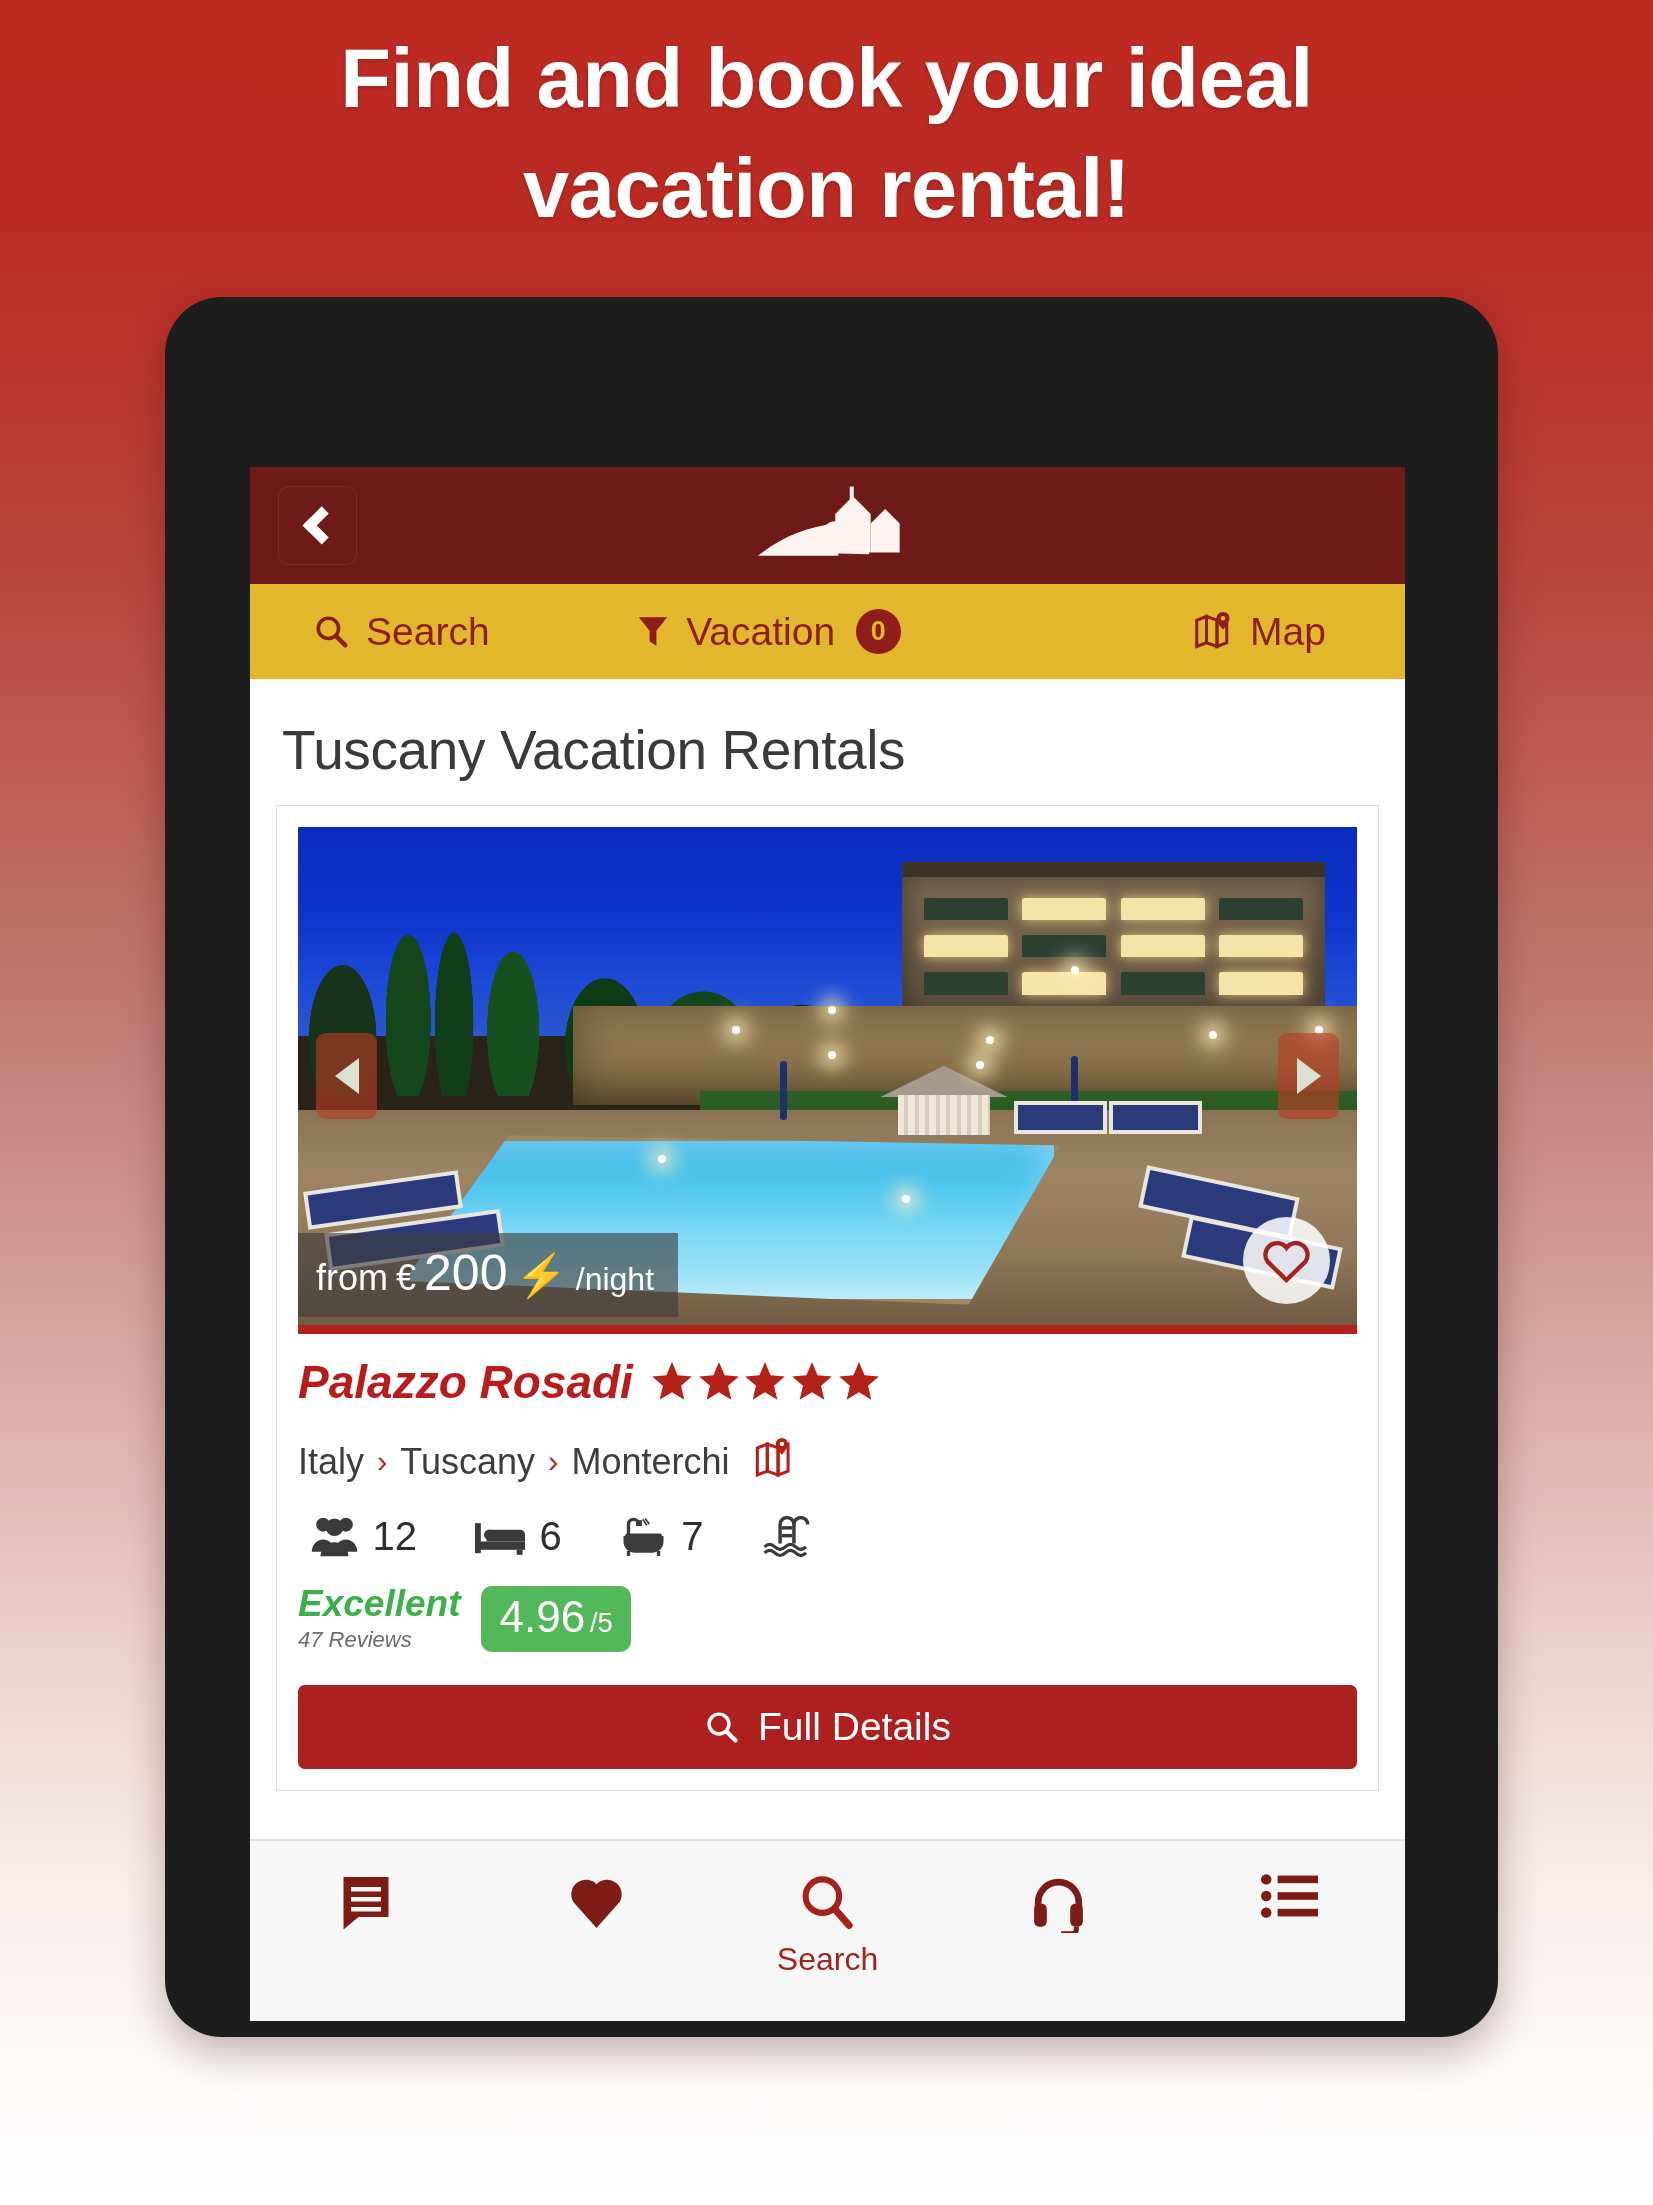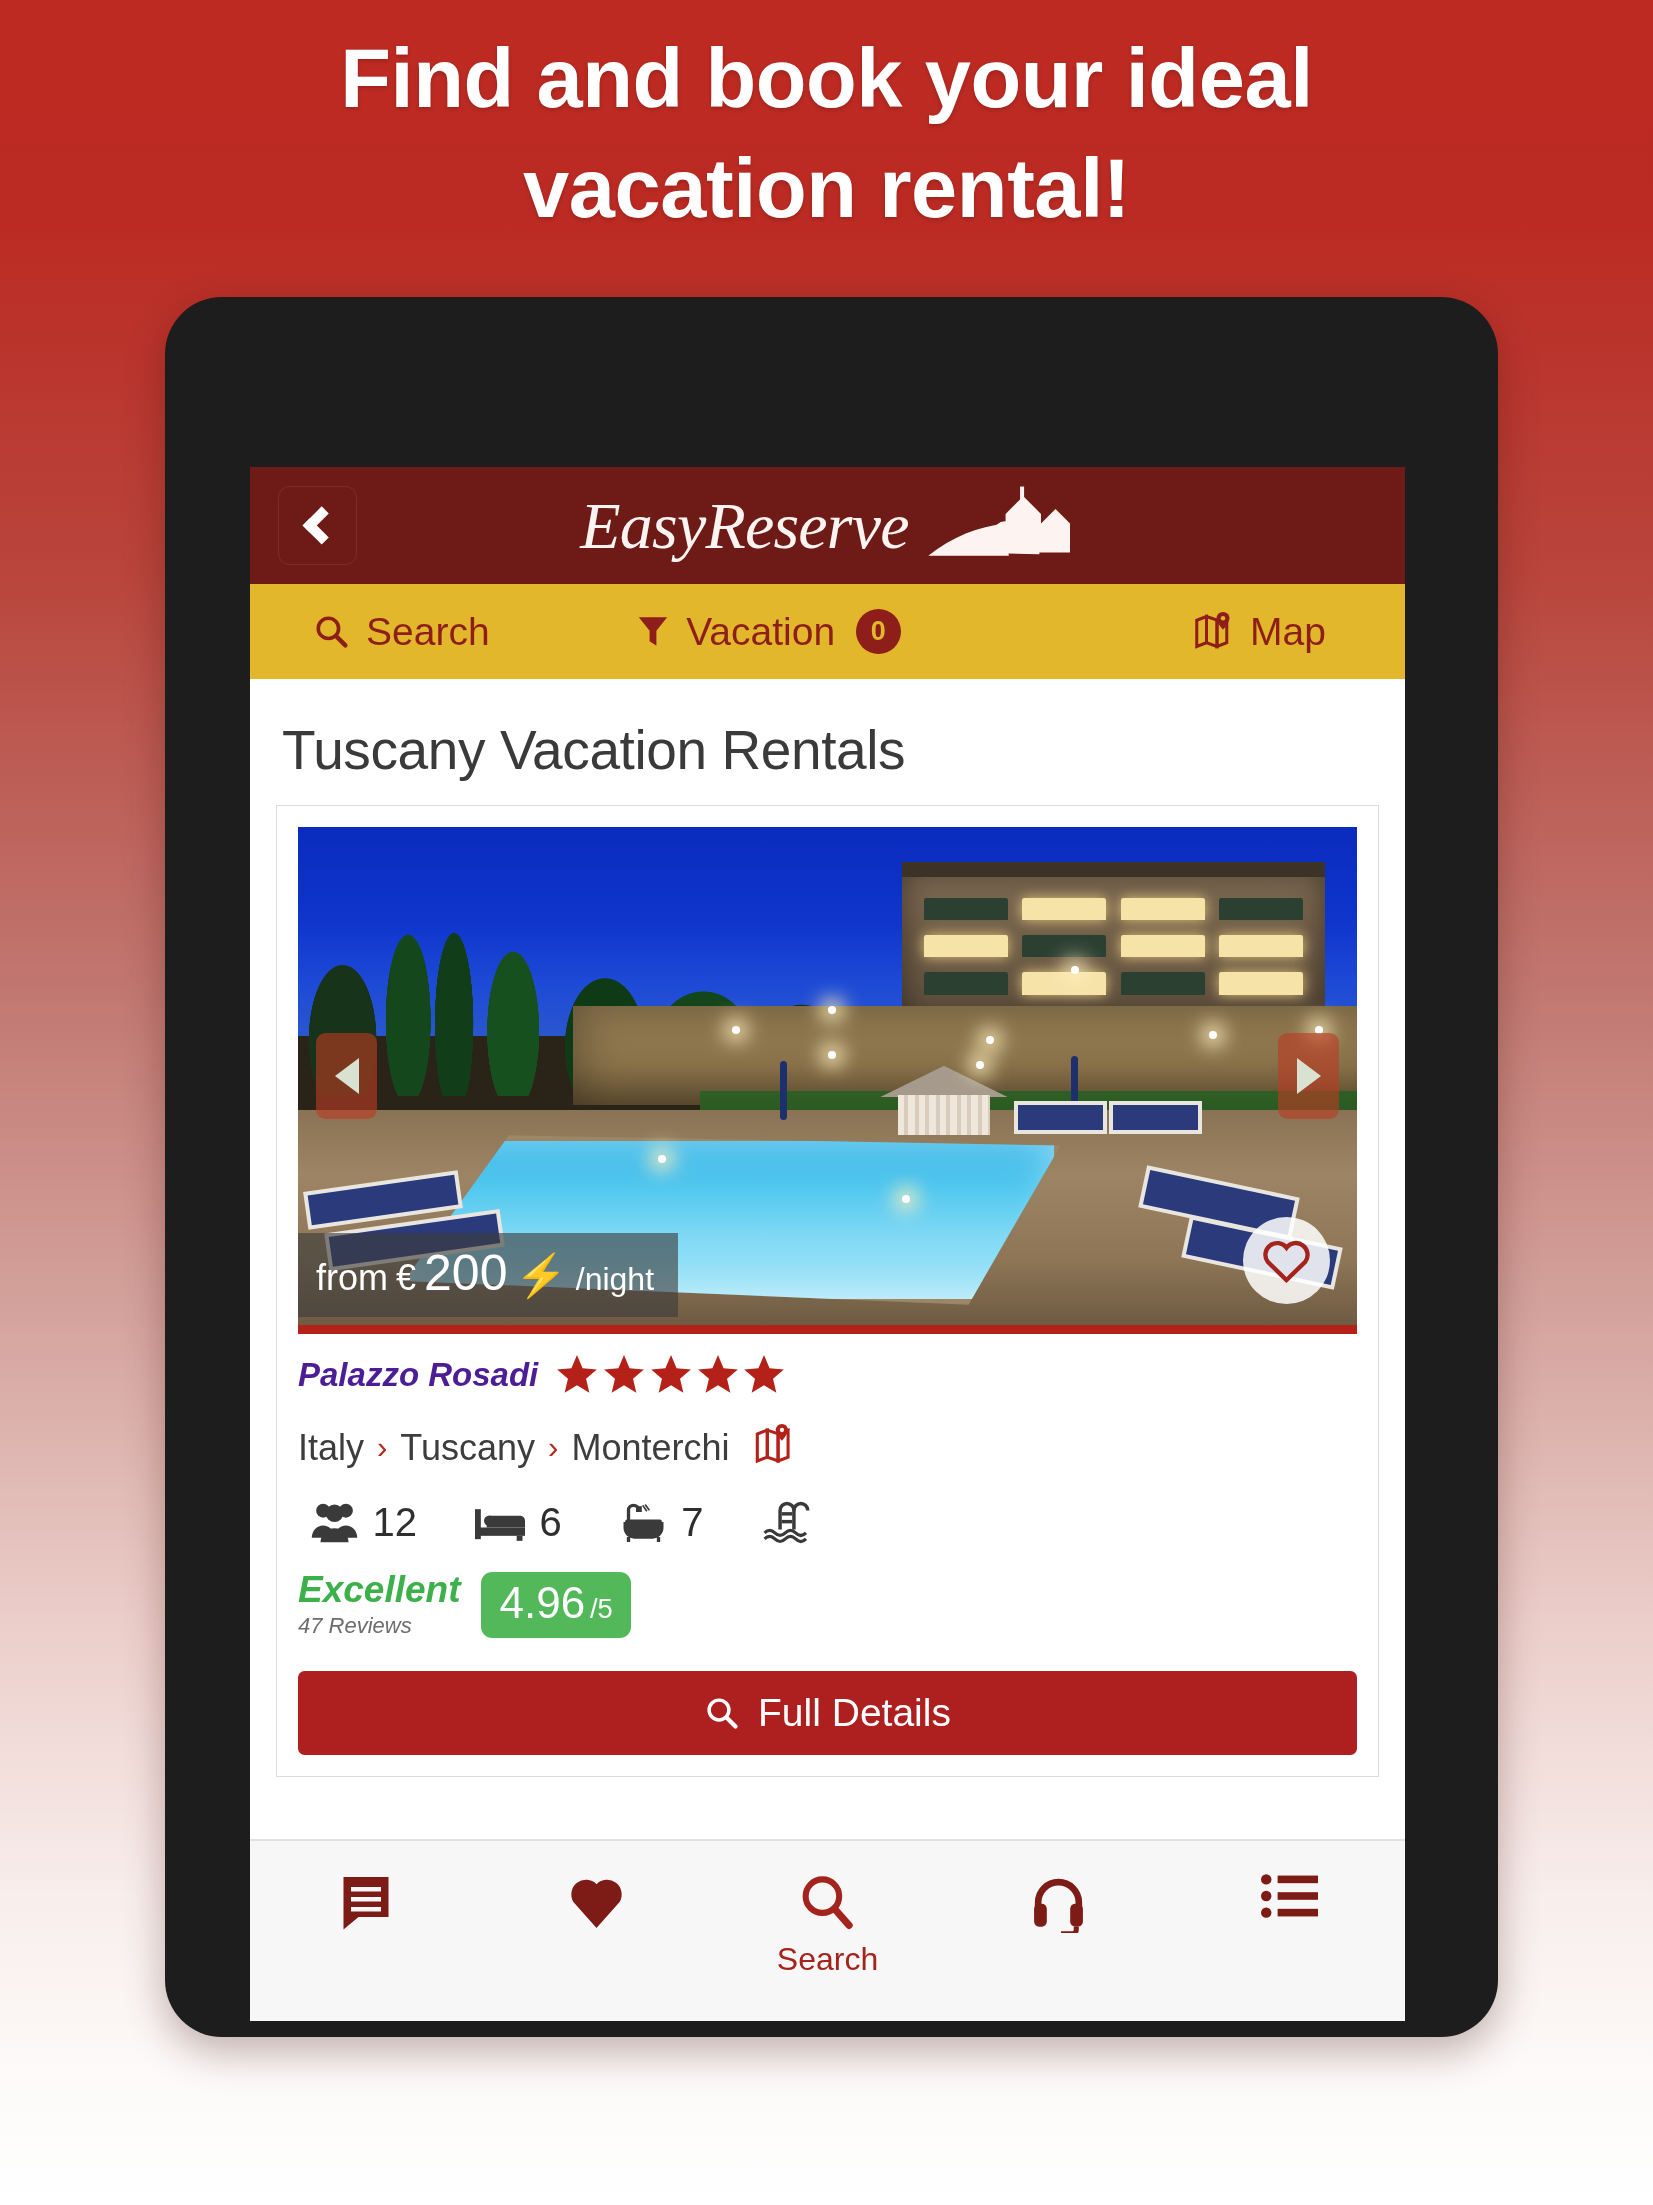--- a/index.html
+++ b/index.html
@@ -281,22 +281,22 @@
     width: 87px; height: 87px; border-radius: 50%;
     background: rgba(255,255,255,0.86);
     display: flex; align-items: center; justify-content: center;
     cursor: pointer;
   }
 
   
   .card-info { padding: 0 21px 21px 21px; }
   .prop-row { display: flex; align-items: center; gap: 18px; margin-top: 4.8px; }
   .prop-name {
-    font-size: 33px; font-style: italic; font-weight: bold;
-    color: #4c1d95;
+    font-size: 46px; font-style: italic; font-weight: bold;
+    color: #b91c1c;
   }
   .stars { display:flex; gap:4.8px; }
   .breadcrumb {
     display: flex; align-items: center; gap: 13px;
     font-size: 36px; color: #3d3d3d; margin-top: 29px;
   }
   .breadcrumb .sep { color: #b62a22; font-size: 31px; }
   .bc-map { margin-left: 11.3px; cursor:pointer; }
 
   .amenities {
@@ -357,21 +357,20 @@
 </div>
 
 <div class="tablet">
   <div class="screen">
 
     <div class="app-header">
       <div class="back-btn">
         <span class="back-chevron"></span>
       </div>
       <div class="brand">
-        <span class="brand-word">EasyReserve</span>
         <svg class="brand-mark" viewBox="0 0 190 110">
           <path fill="#fdf4f1" d="M8 92c30-24 62-36 96-40l4 40z"></path>
           <path fill="#fdf4f1" d="M60 88c22-20 52-30 86-33v35z"></path>
           <path fill="#fdf4f1" d="M104 40l22-22 22 22v48h-44z"></path>
           <path fill="#fdf4f1" d="M148 52l18-18 18 18v36h-36z"></path>
           <rect x="122" y="6" width="5" height="18" fill="#fdf4f1"></rect>
           <rect x="96" y="56" width="20" height="32" fill="#fdf4f1"></rect>
           <circle cx="103" cy="62" r="13" fill="#fdf4f1"></circle>
           <rect x="100" y="60" width="5" height="30" fill="#fdf4f1"></rect>
           <path fill="#fdf4f1" d="M116 34h6v54h-6z"></path>

